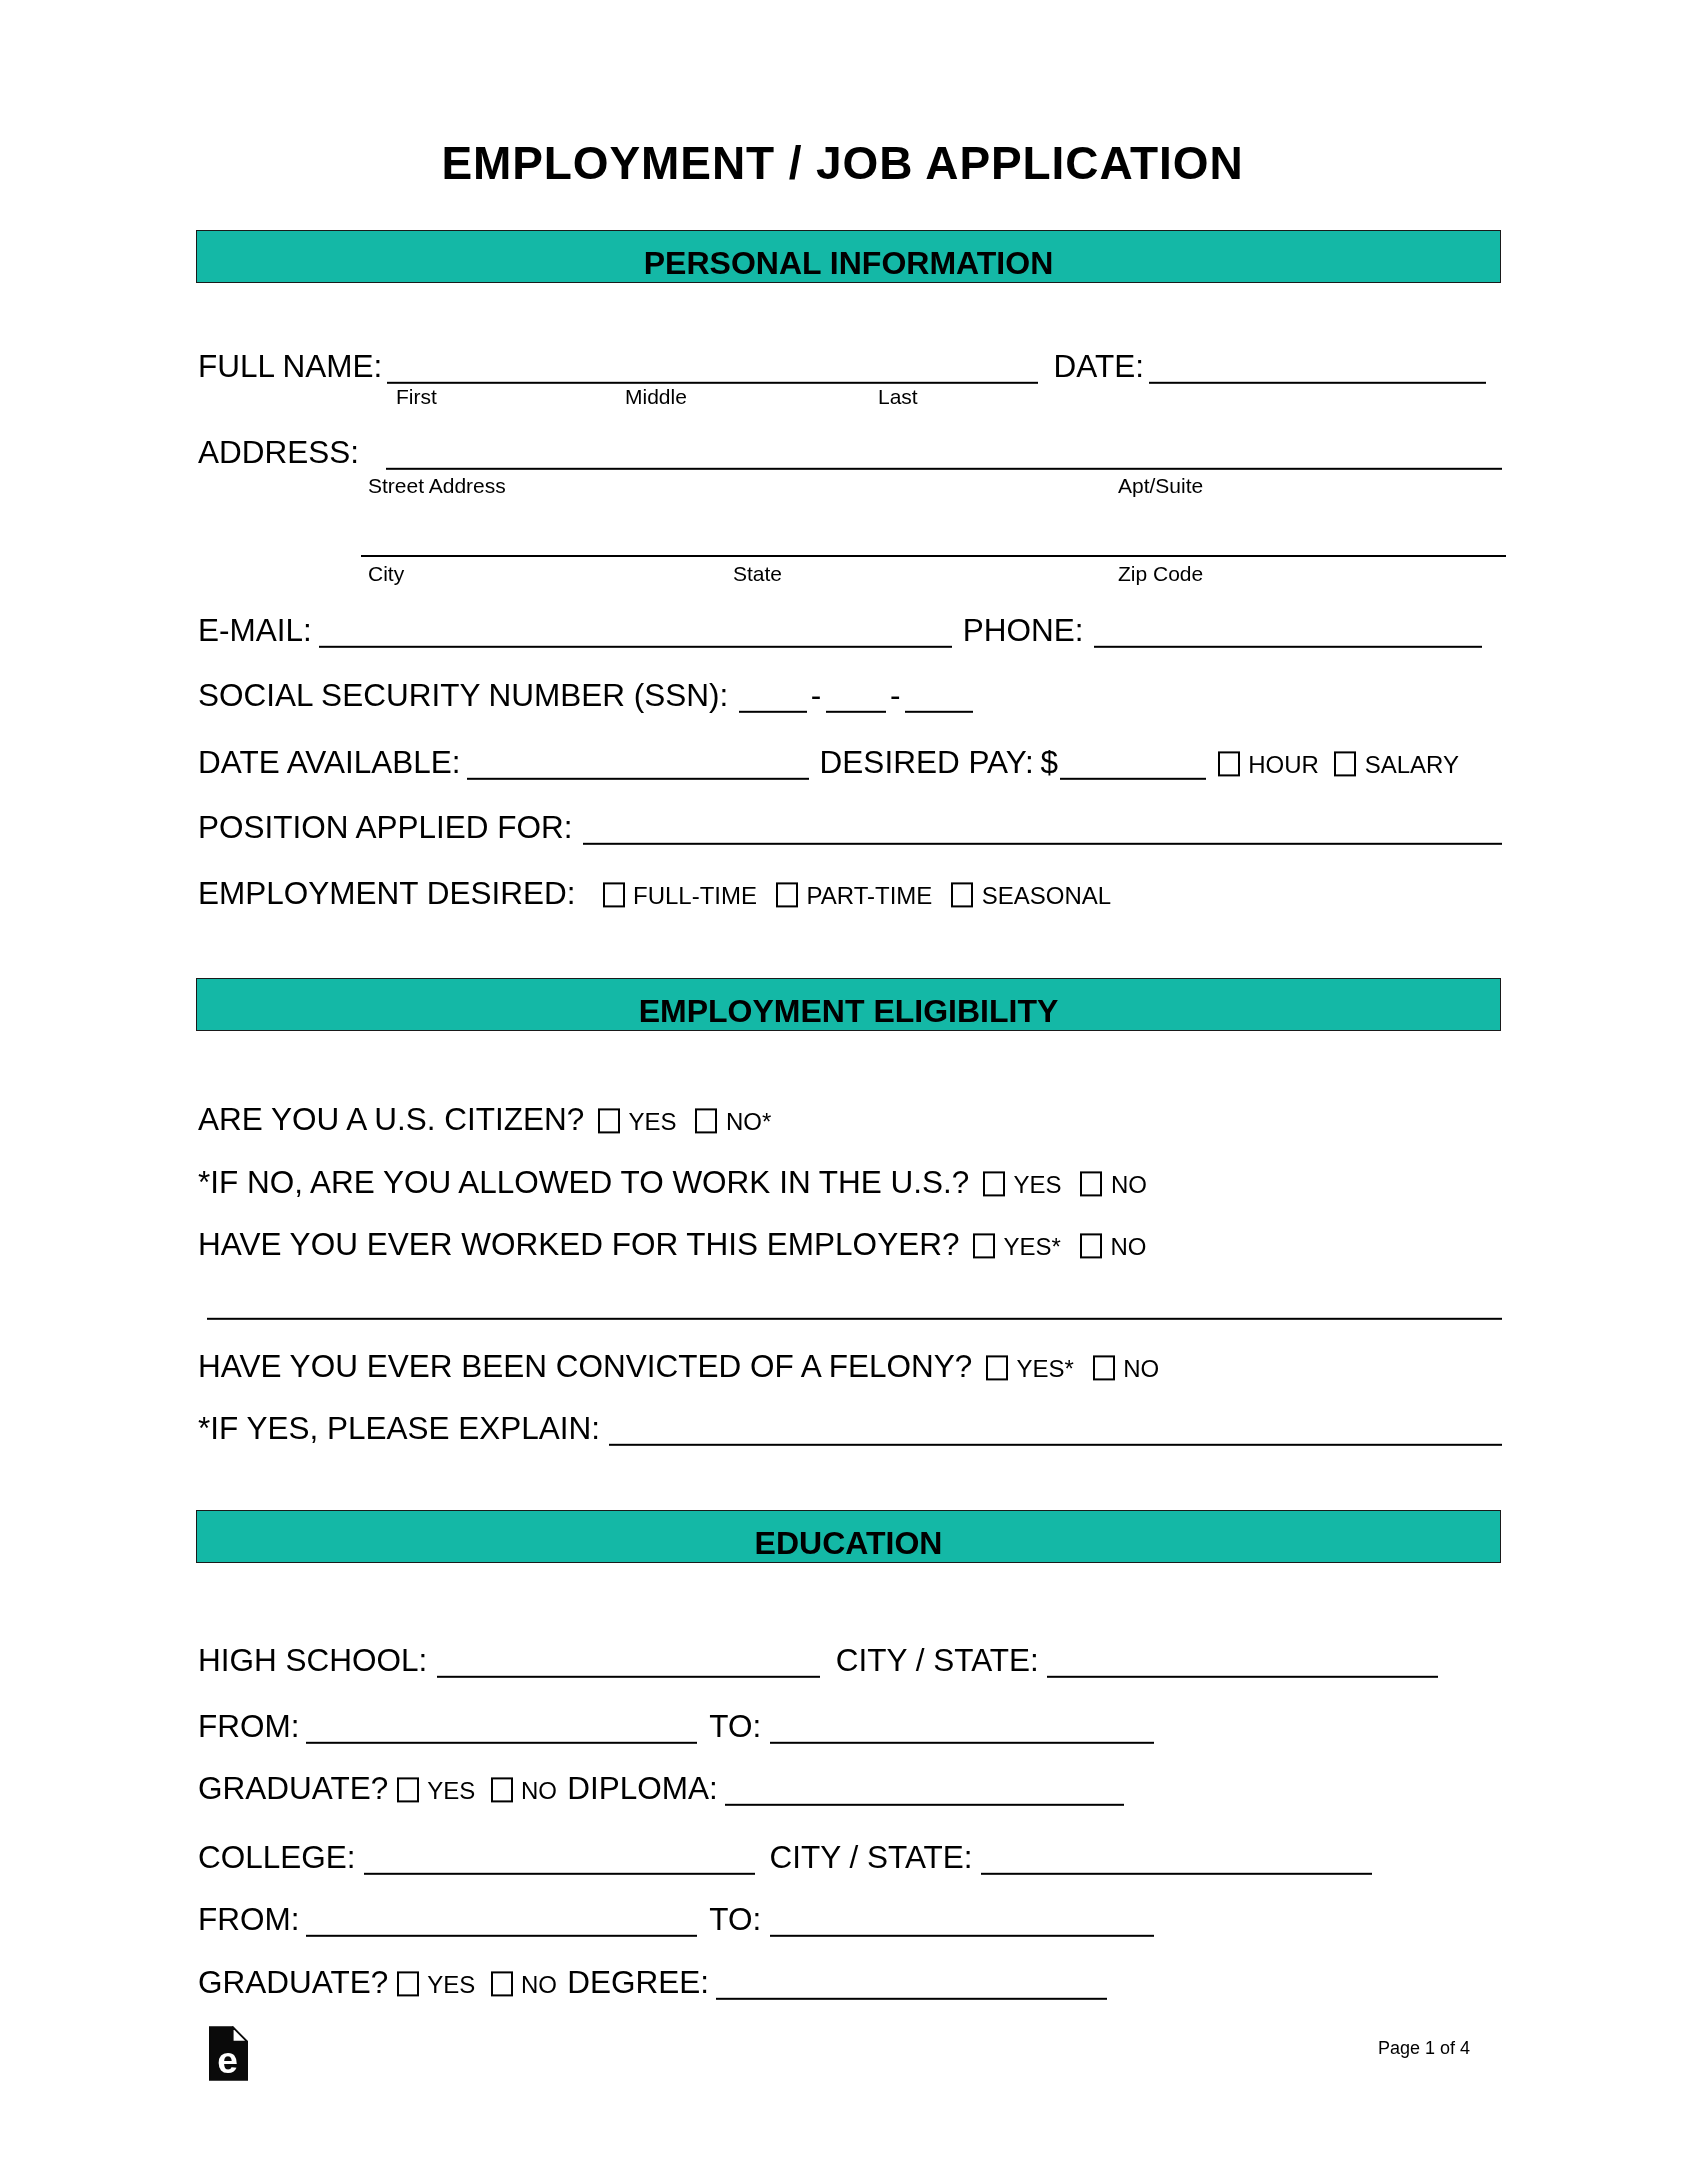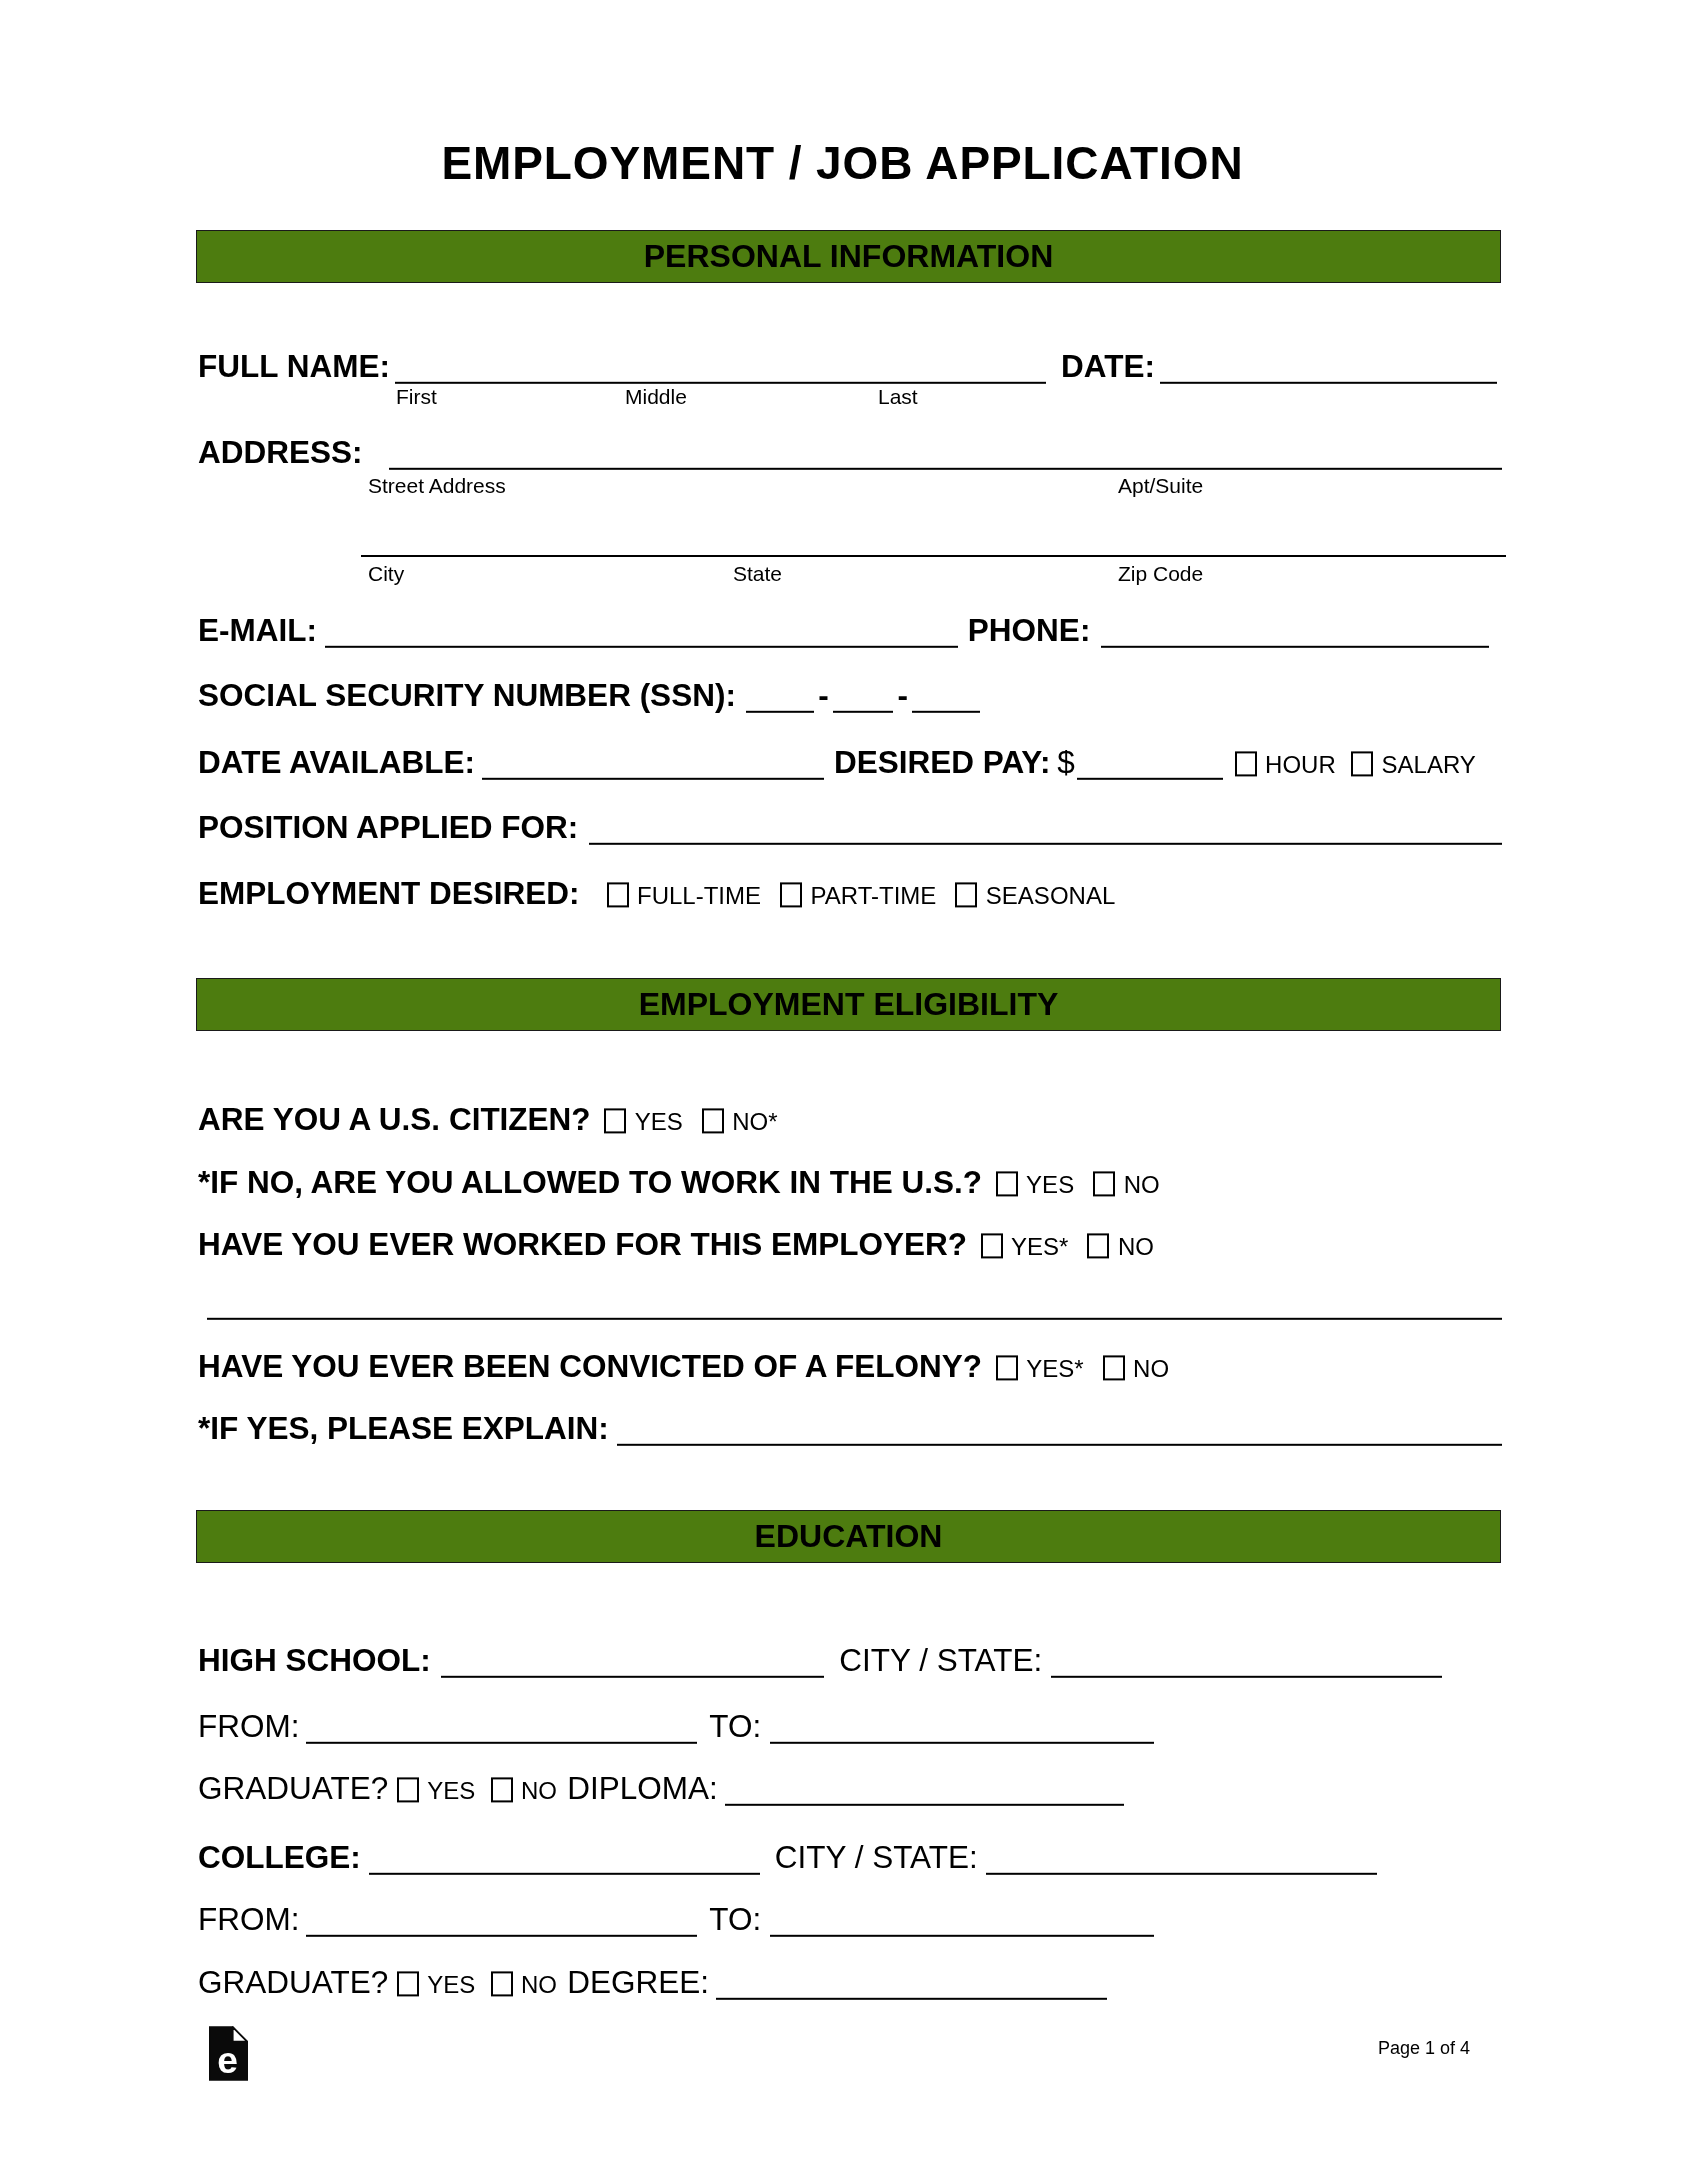--- a/index.html
+++ b/index.html
@@ -1,26 +1,26 @@
 <!DOCTYPE html>
 <html style="font-size:13.6px"><head>
 <meta charset="utf-8">
 <style>
   html,body{margin:0;padding:0;background:#ffffff;}
   .page{position:relative;width:1685px;height:2181px;background:#ffffff;
         font-family:"Liberation Sans","DejaVu Sans",sans-serif;color:#000;overflow:hidden;}
   .title{position:absolute;left:0;top:136px;width:100%;text-align:center;
          font-weight:700;font-size:46px;letter-spacing:0.9px;}
-  .sec{position:absolute;left:196px;width:1305px;height:53px;background:#4d7c0f;
-       border:1.7px solid #1a1a1a;box-sizing:border-box;display:flex;align-items:center;
+  .sec{position:absolute;left:196px;width:1305px;height:53px;background:#14b8a6;
+       border:1.7px solid #1a1a1a;box-sizing:border-box;display:flex;align-items:flex-end;
        justify-content:center;font-weight:700;font-size:32px;}
   .row{position:absolute;left:198px;display:flex;align-items:baseline;
        line-height:1.15;white-space:nowrap;}
   .row.stretch{right:183px;}
-  .b{font-weight:700;font-size:31.5px;flex:none;}
+  .b{font-weight:400;font-size:31.5px;flex:none;}
   .r{font-weight:400;font-size:31.5px;flex:none;}
   .cbl{font-weight:400;font-size:24px;flex:none;}
   .sub{position:absolute;font-size:21px;font-weight:400;}
   .u{border-bottom:2.6px solid #000;height:25.6px;transform:translateY(6.8px);flex:none;}
   .u.grow{flex:1 1 auto;}
   .cb{flex:none;width:18px;height:21px;border:2.6px solid #000;transform:translateY(3.4px);}
   .line2{position:absolute;border-bottom:2.6px solid #000;}
   .pagenum{position:absolute;font-size:18px;font-weight:400;}
   .logo{position:absolute;}
 </style>

